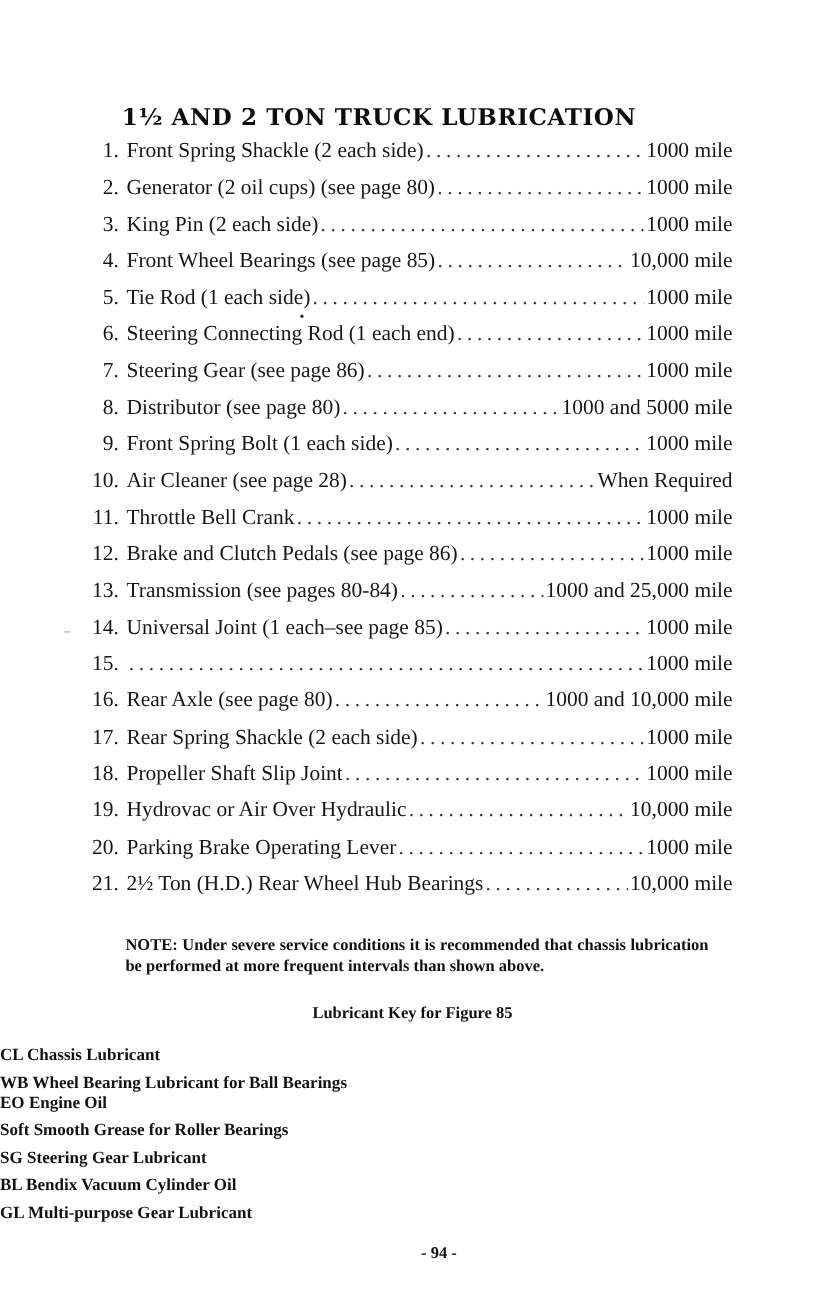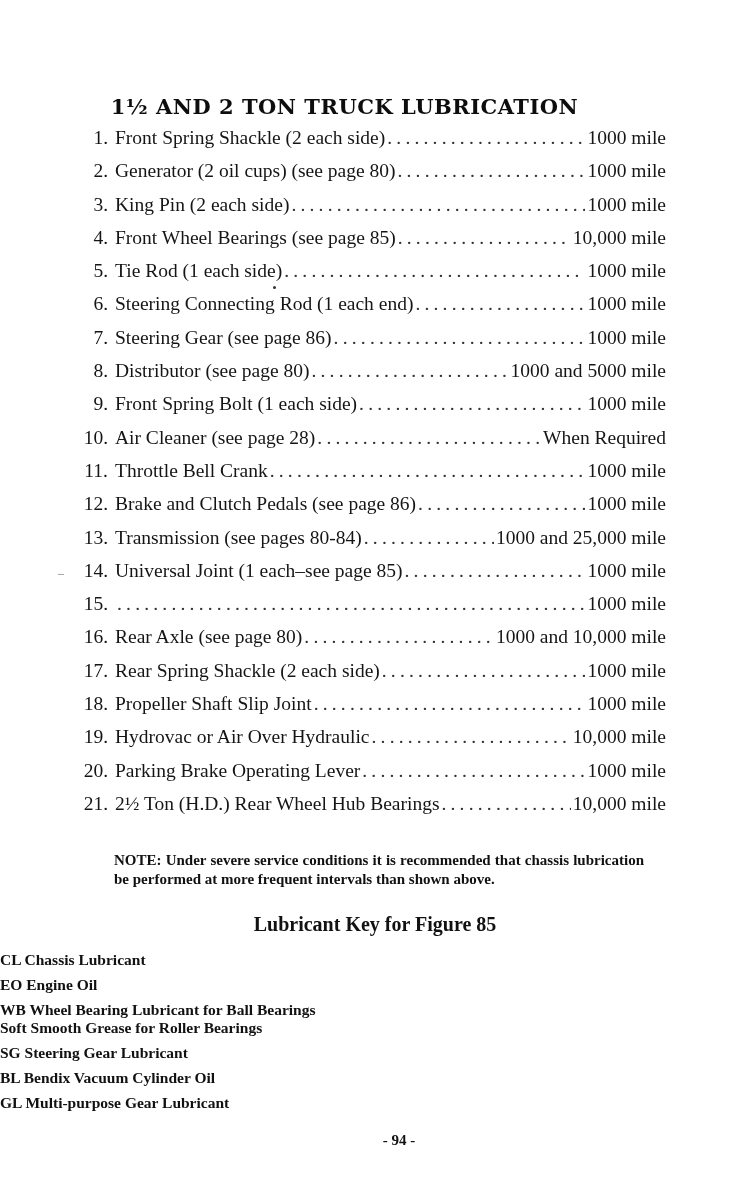--- a/index.html
+++ b/index.html
@@ -24,21 +24,21 @@
       letter-spacing: 4.2px; color: #333;
     }
     .interval { flex: none; white-space: nowrap; text-align: right; }
     .note {
       position: absolute; top: 836px; left: 114px; width: 530px;
       font-family: "Liberation Serif", serif; font-weight: bold; font-size: 15px;
       line-height: 18.5px; text-align: justify; color: #111;
     }
     .key-title {
       position: absolute; top: 913px; left: 0; width: 750px; text-align: center;
-      font-family: "Liberation Serif", serif; font-weight: bold; font-size: 20px; color: #111;
+      font-family: "Liberation Serif", serif; font-weight: bold; font-size: 15px; color: #111;
     }
     .key-list { position: absolute; top: 951px; left: 0; width: 723px; text-align: left; }
     .key-entry {
       font-family: "Liberation Serif", serif; font-weight: bold; font-size: 15.5px;
       color: #111; line-height: 18px;
     }
     .key-entry.spaced { margin-bottom: 7px; }
     .page-num {
       position: absolute; top: 1132px; left: 0; width: 750px; text-align: center;
       font-family: "Liberation Serif", serif; font-weight: bold; font-size: 15px; color: #111; padding-left: 24px;
@@ -186,21 +186,21 @@
       <span class="interval">10,000 mile</span>
     </div>
 </div>
 
 <p class="note">NOTE: Under severe service conditions it is recommended that chassis lubrication be performed at more frequent intervals than shown above.</p>
 
 <div class="key-title">Lubricant Key for Figure 85</div>
 
 <div class="key-list">
   <div class="key-entry spaced">CL Chassis Lubricant</div>
+  <div class="key-entry">WB Wheel Bearing Lubricant for Ball Bearings</div>
   <div class="key-entry spaced">EO Engine Oil</div>
-  <div class="key-entry">WB Wheel Bearing Lubricant for Ball Bearings</div>
   <div class="key-entry spaced">Soft Smooth Grease for Roller Bearings</div>
   <div class="key-entry spaced">SG Steering Gear Lubricant</div>
   <div class="key-entry spaced">BL Bendix Vacuum Cylinder Oil</div>
   <div class="key-entry">GL Multi-purpose Gear Lubricant</div>
 </div>
 
 <div class="page-num">- 94 -</div>
 
 </body></html>

